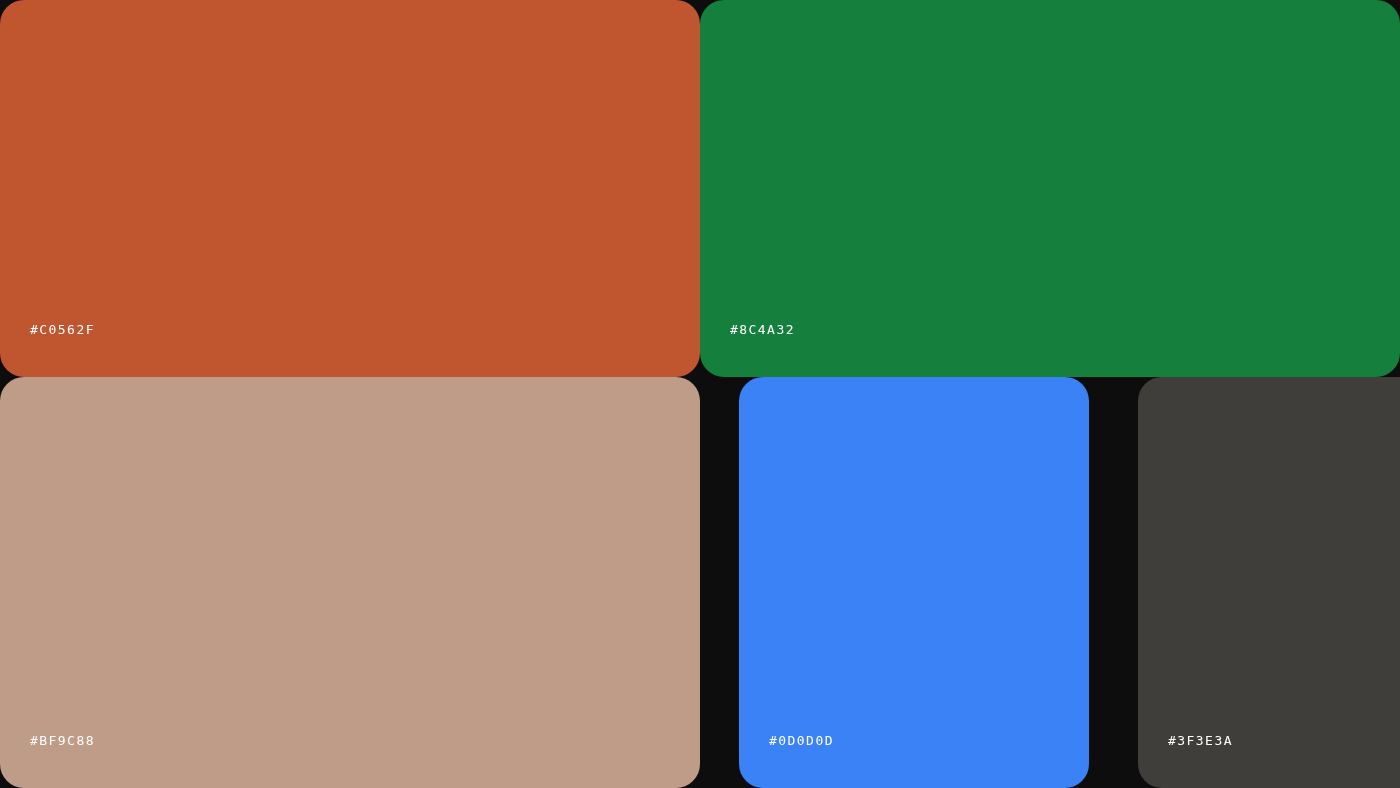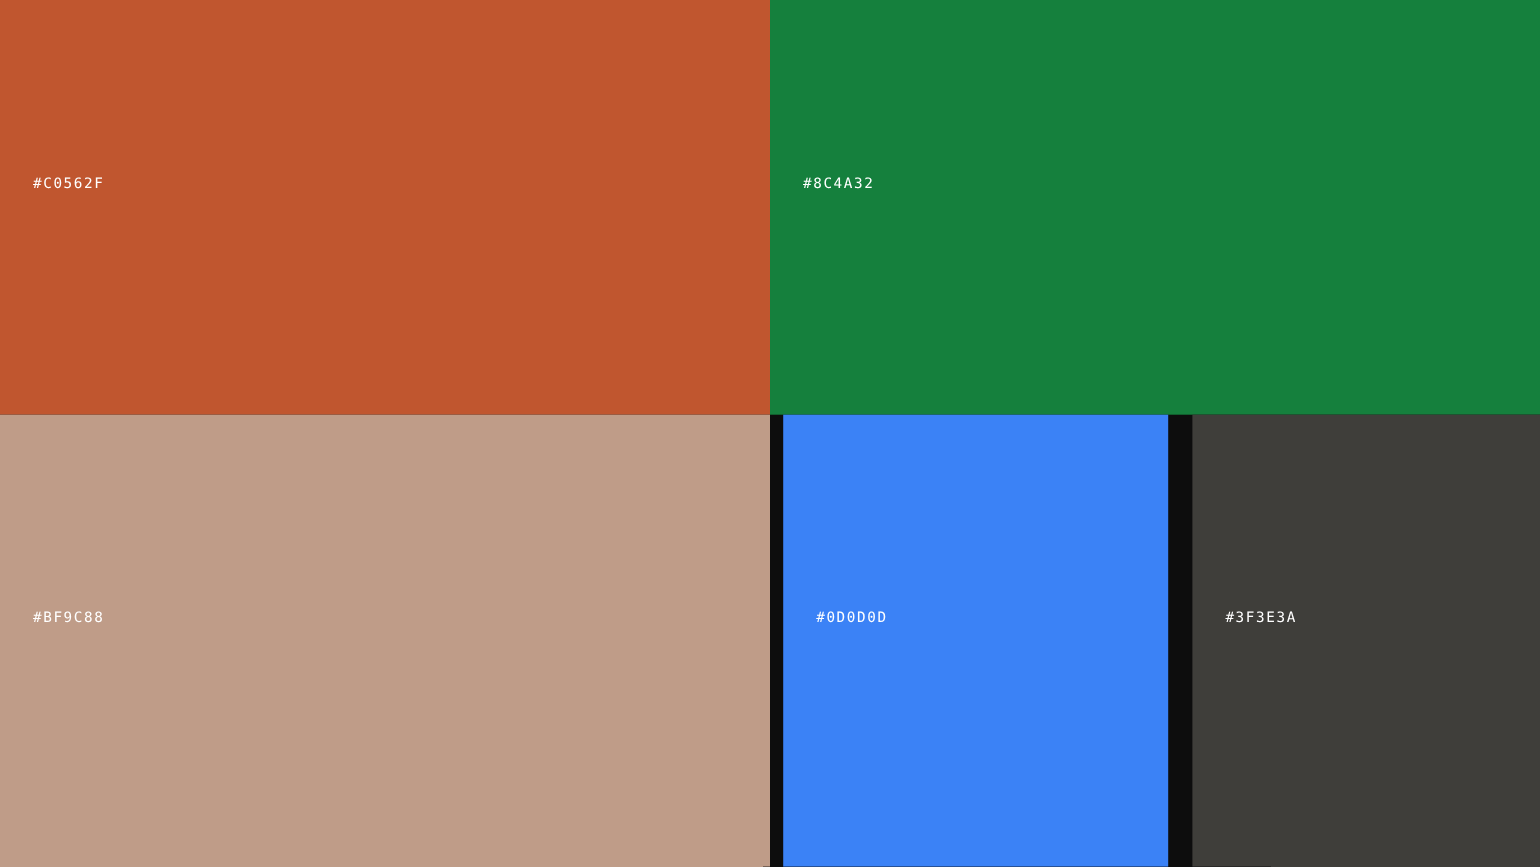--- a/index.html
+++ b/index.html
@@ -23,23 +23,24 @@
     width: 100%;
   }
   .palette-row.row-top { height: 394px; }
   .palette-row.row-bottom { height: 394px; }
 
   .swatch {
     position: relative;
     height: 100%;
     box-sizing: border-box;
     display: flex;
-    align-items: center;
+    align-items: flex-end;
     justify-content: flex-start;
     overflow: hidden;
+    border-radius: 24px;
   }
   .swatch-label {
     font-family: "DejaVu Sans Mono", "Liberation Mono", monospace;
     font-size: 13px;
     line-height: 13px;
     font-weight: 400;
     letter-spacing: 1.45px;
     white-space: nowrap;
     margin: 0 0 41px 30px;
     -webkit-font-smoothing: antialiased;
@@ -57,21 +58,21 @@
     <div class="swatch" style="background-color: rgb(192, 86, 47); width: 700px; flex: 0 0 700px;">
       <span class="swatch-label on-dark">#C0562F</span>
     </div>
 
     <div class="swatch" style="background-color: #15803d; width: 700px; flex: 0 0 700px;">
       <span class="swatch-label on-dark">#8C4A32</span>
     </div>
 
   </div>
 
-  <div class="palette-row row-bottom" style="height: 430px;">
+  <div class="palette-row row-bottom" style="height: 430px; gap: 27px;">
 
     <div class="swatch" style="background-color: rgb(191, 156, 136); width: 700px; flex: 0 0 700px;">
       <span class="swatch-label on-light">#BF9C88</span>
     </div>
 
     <div class="swatch" style="background-color: #3b82f6; width: 350px; flex: 0 0 350px; margin-left: 12px;">
       <span class="swatch-label on-dark">#0D0D0D</span>
     </div>
 
     <div class="swatch" style="background-color: rgb(63, 62, 58); width: 350px; flex: 0 0 350px; margin-left: 22px;">

